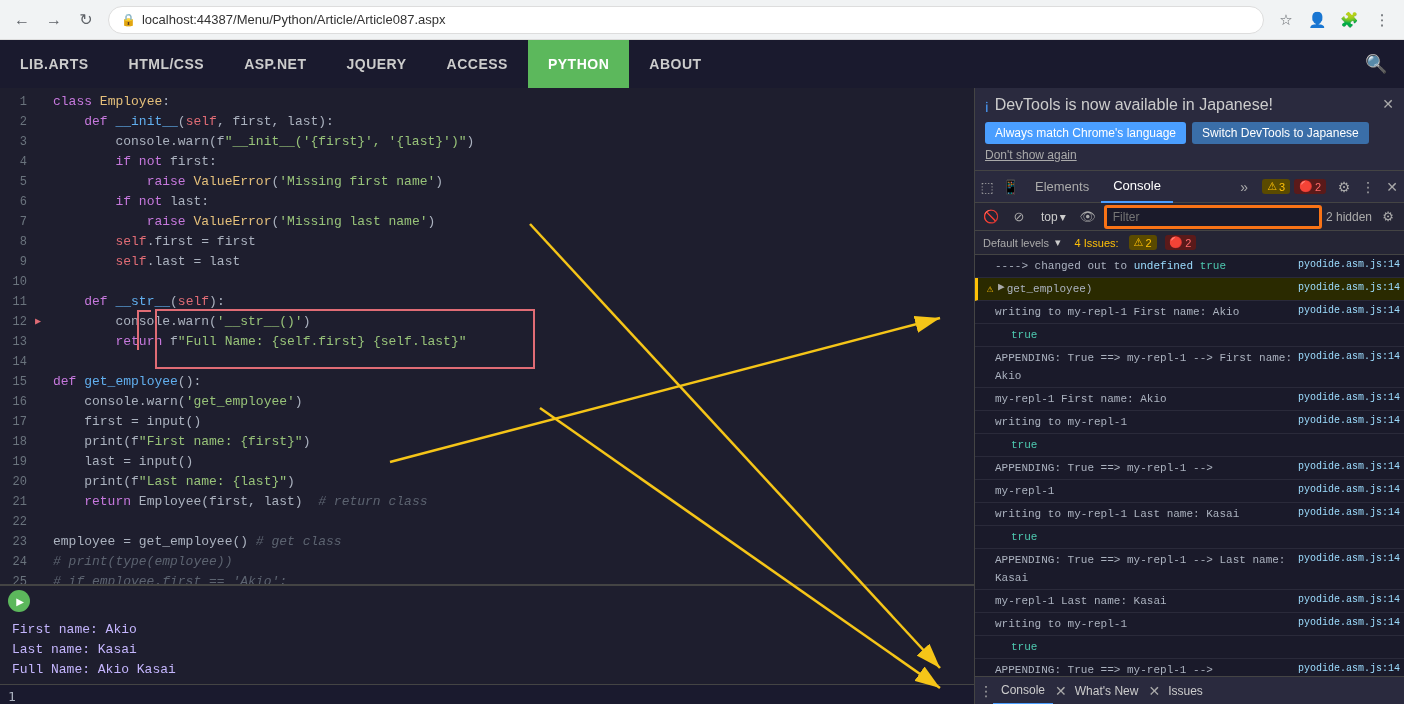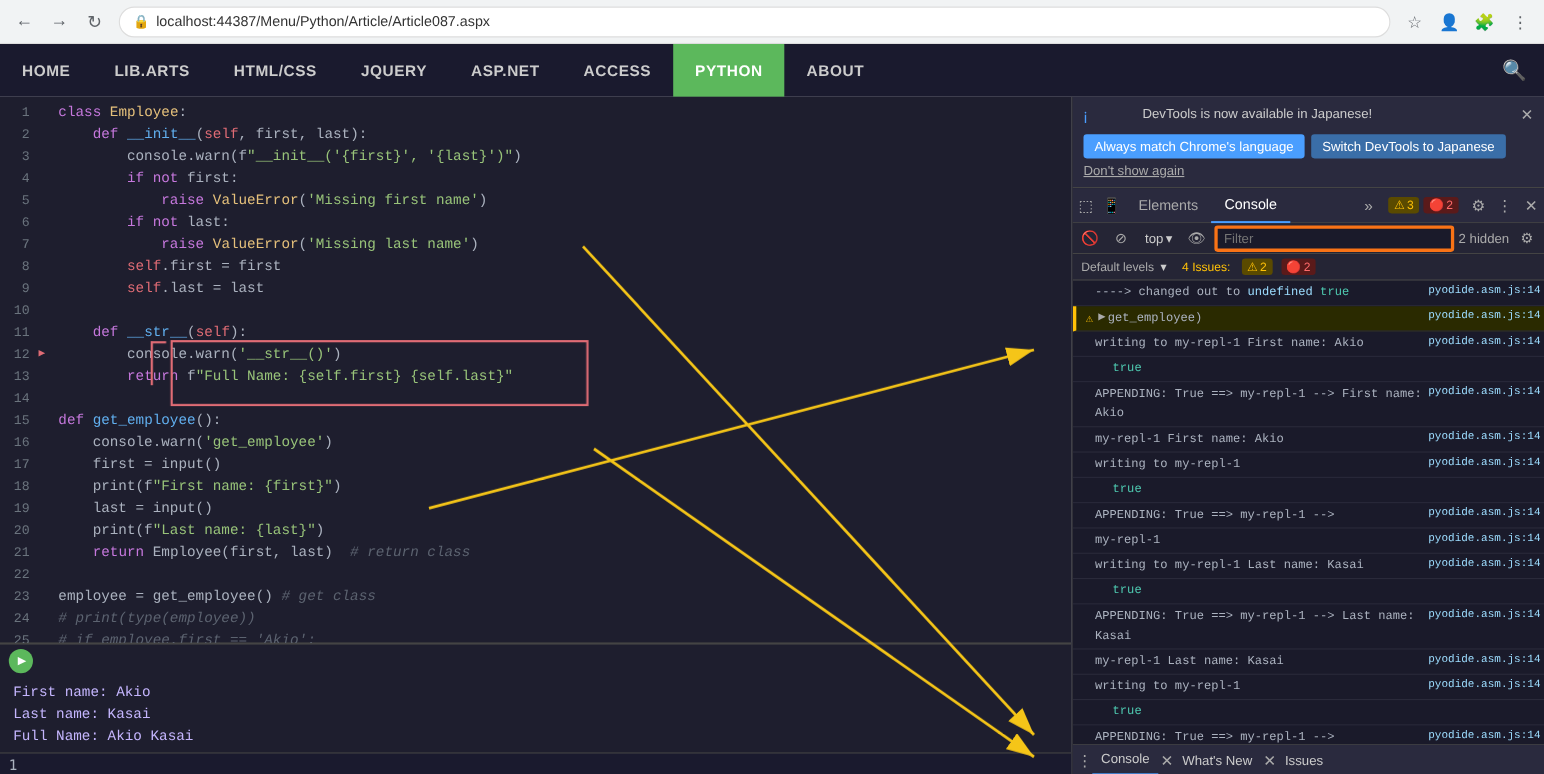--- a/index.html
+++ b/index.html
@@ -46,21 +46,21 @@
     .output-content { padding: 4px 12px; color: #c4b5fd; font-family: 'Courier New', monospace; font-size: 13px; }
     .output-line { line-height: 20px; }
 
     
     .devtools-panel { width: 430px; min-width: 430px; background: #1e1e2e; border-left: 1px solid #444; display: flex; flex-direction: column; overflow: hidden; }
 
     
     .dt-notification { background: #2a2a3e; padding: 8px 10px; border-bottom: 1px solid #444; }
     .dt-notif-header { display: flex; align-items: flex-start; gap: 6px; margin-bottom: 6px; }
     .dt-notif-icon { color: #4a9eff; font-size: 14px; margin-top: 1px; }
-    .dt-notif-text { color: #ccc; font-size: 12px; flex: 1; margin-left: 44px; }
+    .dt-notif-text { color: #ccc; font-size: 16px; flex: 1; }
     .dt-notif-close { color: #aaa; cursor: pointer; font-size: 14px; }
     .dt-notif-btns { display: flex; gap: 6px; margin-bottom: 4px; }
     .dt-notif-btn { padding: 4px 10px; border: none; border-radius: 3px; font-size: 12px; cursor: pointer; }
     .dt-notif-btn.primary { background: #4a9eff; color: #fff; }
     .dt-notif-btn.secondary { background: #3a6ea8; color: #fff; }
     .dt-notif-dont-show { color: #aaa; font-size: 12px; cursor: pointer; text-decoration: underline; }
 
     
     .dt-toolbar { display: flex; align-items: center; background: #2a2a3e; border-bottom: 1px solid #444; height: 32px; }
     .dt-tab { padding: 0 12px; height: 32px; display: flex; align-items: center; color: #aaa; font-size: 13px; cursor: pointer; }
@@ -121,25 +121,24 @@
   </div>
   <div class="browser-actions">
     <button class="browser-action-btn">☆</button>
     <button class="browser-action-btn">👤</button>
     <button class="browser-action-btn">🧩</button>
     <button class="browser-action-btn">⋮</button>
   </div>
 </div>
 
 <nav class="site-nav">
-  <a class="nav-item">HOME</a>
   <a class="nav-item">LIB.ARTS</a>
   <a class="nav-item">HTML/CSS</a>
+  <a class="nav-item">ASP.NET</a>
   <a class="nav-item">JQUERY</a>
-  <a class="nav-item">ASP.NET</a>
   <a class="nav-item">ACCESS</a>
   <a class="nav-item active">PYTHON</a>
   <a class="nav-item">ABOUT</a>
   <span class="nav-search">🔍</span>
 </nav>
 
 <div class="main-layout">
 
   <div class="code-area">
     <div class="code-editor">

